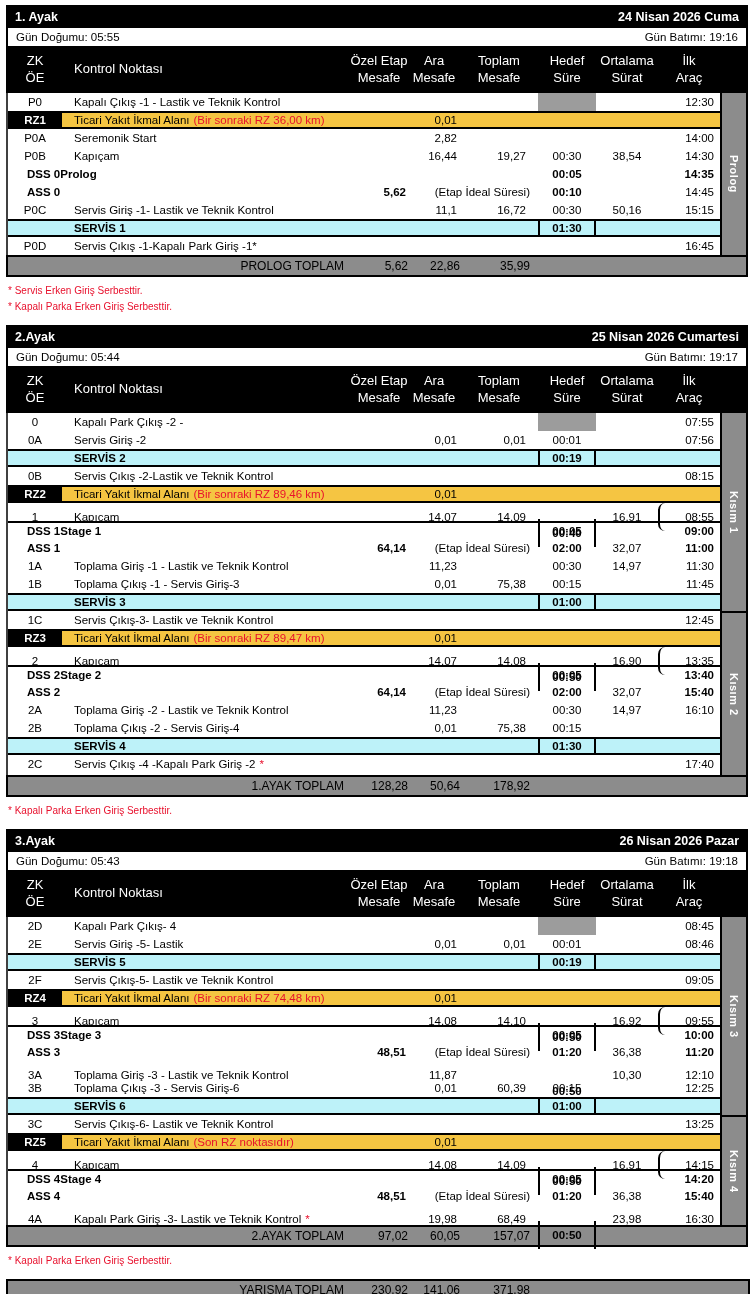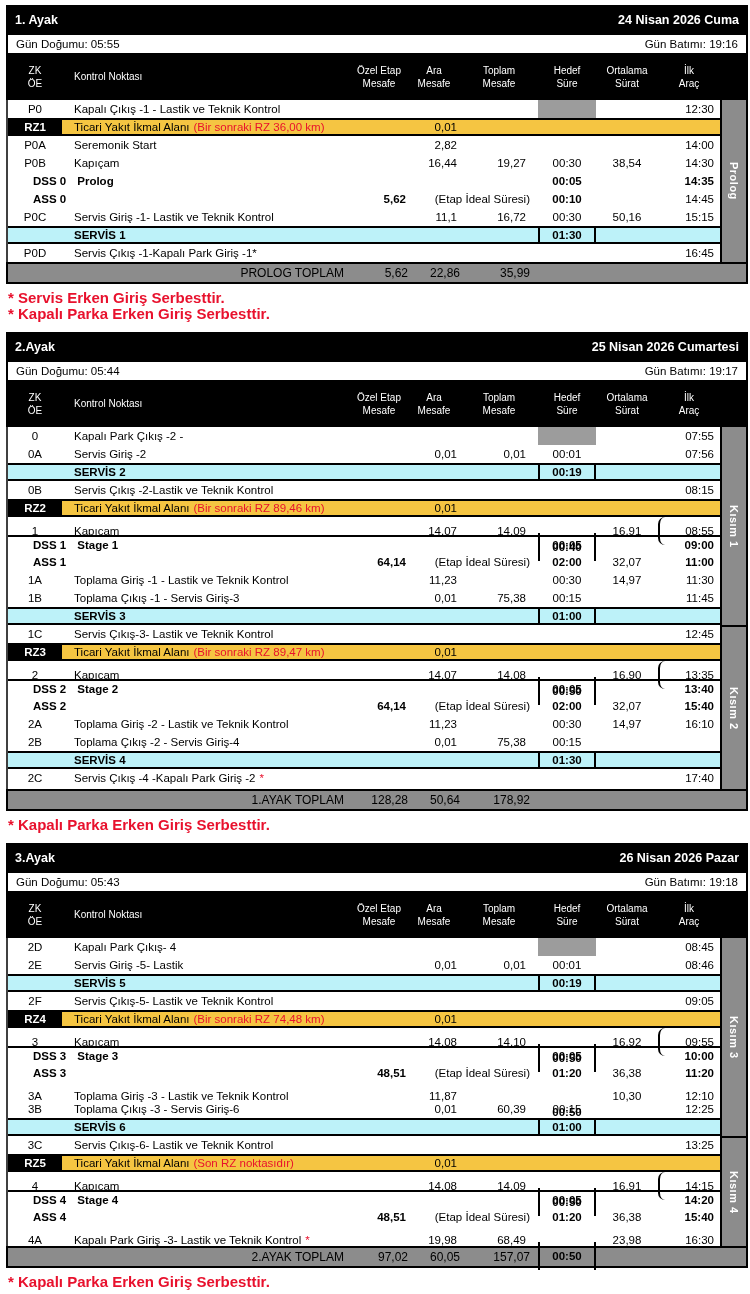--- a/index.html
+++ b/index.html
@@ -1,39 +1,39 @@
 <!DOCTYPE html>
 <html style="--orange: #F5C542; --cyan: #BDF2F9; --gray: #8C8C8C; --nagray: #9C9C9C; --red: #E8112D;"><head>
 <meta charset="utf-8">
 <style>
   html,body{margin:0;padding:0;background:#fff;}
   body{font-family:"Liberation Sans", sans-serif; color:#000; width:750px;}
   .doc{padding:5px 0 4px 6px;}
   .sec{width:742px; box-sizing:border-box;}
-  .titlebar{background:#000; color:#fff; height:30px; display:flex; align-items:center;
+  .titlebar{background:#000; color:#fff; height:23px; display:flex; align-items:center;
     justify-content:space-between; padding:0 9px; box-sizing:border-box; font-size:12.5px; font-weight:bold;}
   .sunbar{border-left:2px solid #000; border-right:2px solid #000; height:18px; display:flex;
     align-items:center; justify-content:space-between; padding:0 8px; box-sizing:border-box; font-size:11.5px;}
   .colhead{background:#000; color:#fff; height:47px; display:grid;
     grid-template-columns:54px 288px 58px 52px 78px 58px 62px 62px;
-    align-items:center; padding-left:2px; box-sizing:border-box; font-size:10px;}
+    align-items:center; padding-left:2px; box-sizing:border-box; font-size:13px;}
   .colhead .hc{display:flex; flex-direction:column; align-items:center; line-height:1.3;}
   .colhead .hc.left{align-items:flex-start; padding-left:12px;}
   .bodywrap{display:flex; border-left:2px solid #404040;}
   .rows{width:712px; border-right:2px solid #000; box-sizing:content-box;}
   .row{display:grid; grid-template-columns:54px 288px 58px 52px 78px 58px 62px 62px;
     height:18px; box-sizing:border-box; font-size:11.5px; background:#fff;}
   .cell{height:100%; display:flex; align-items:center; box-sizing:border-box; white-space:nowrap; overflow:visible;}
   .c-code{justify-content:center;}
   .c-name{justify-content:flex-start; padding-left:12px;}
   .c-ozel,.c-ara,.c-toplam{justify-content:flex-end;}
   .c-ozel{padding-right:2px;} .c-ara{padding-right:3px;} .c-toplam{padding-right:12px;}
   .c-hedef,.c-ortalama{justify-content:center;}
   .c-ilk{justify-content:flex-end; padding-right:6px;}
-  .c-merge{grid-column:1/3; justify-content:flex-start; padding-left:25px; gap:11px; font-weight:bold;}
+  .c-merge{grid-column:1/3; justify-content:flex-start; padding-left:19px; gap:0; font-weight:bold;}
   .c-ideal{grid-column:4/6; justify-content:flex-end; padding-right:8px;}
   .b{font-weight:bold;}
   .redtxt{color:var(--red); padding-left:4px;}
   .rz{background:var(--orange); border-top:2px solid #000; border-bottom:2px solid #000;}
   .rz .c-code{background:#000; color:#fff; font-weight:bold;}
   .servis{background:var(--cyan); border-top:2px solid #000; border-bottom:2px solid #000;}
   .servis .c-name{font-weight:bold;}
   .servis .c-hedef{border-left:2px solid #000; border-right:2px solid #000; font-weight:bold;}
   .stage{border-top:2px solid #000;}
   .stage.no-bt{border-top:none;}
@@ -50,21 +50,21 @@
   .seg + .seg{border-top:2px solid #000;}
   .seg span{writing-mode:vertical-rl; color:#fff; font-weight:bold; font-size:11px; letter-spacing:.5px;}
   .totalbar{background:var(--gray); border:2px solid #000; height:22px; display:grid;
     grid-template-columns:54px 288px 58px 52px 78px 58px 62px 62px; align-items:center;
     box-sizing:border-box; padding-right:15px; font-size:12px; font-weight:normal;}
   .totalbar .t-label{grid-column:1/3; display:flex; justify-content:flex-end; padding-right:6px;}
   .totalbar .t-ozel{display:flex; justify-content:flex-end; padding-right:0px;}
   .totalbar .t-ara{display:flex; justify-content:flex-end; padding-right:0px;}
   .totalbar .t-toplam{display:flex; justify-content:flex-end; padding-right:8px;}
   .notes{margin:6px 0 10px 2px;}
-  .note{color:var(--red); font-weight:bold; font-size:15px; line-height:16px;}
+  .note{color:var(--red); font-weight:normal; font-size:10px; line-height:16px;}
   .grand{margin-top:4px;}
 </style>
 </head>
 <body>
 
 <div class="doc">
   <div id="sections">
       <section class="sec">
         <div class="titlebar">
           <span>1. Ayak</span>

